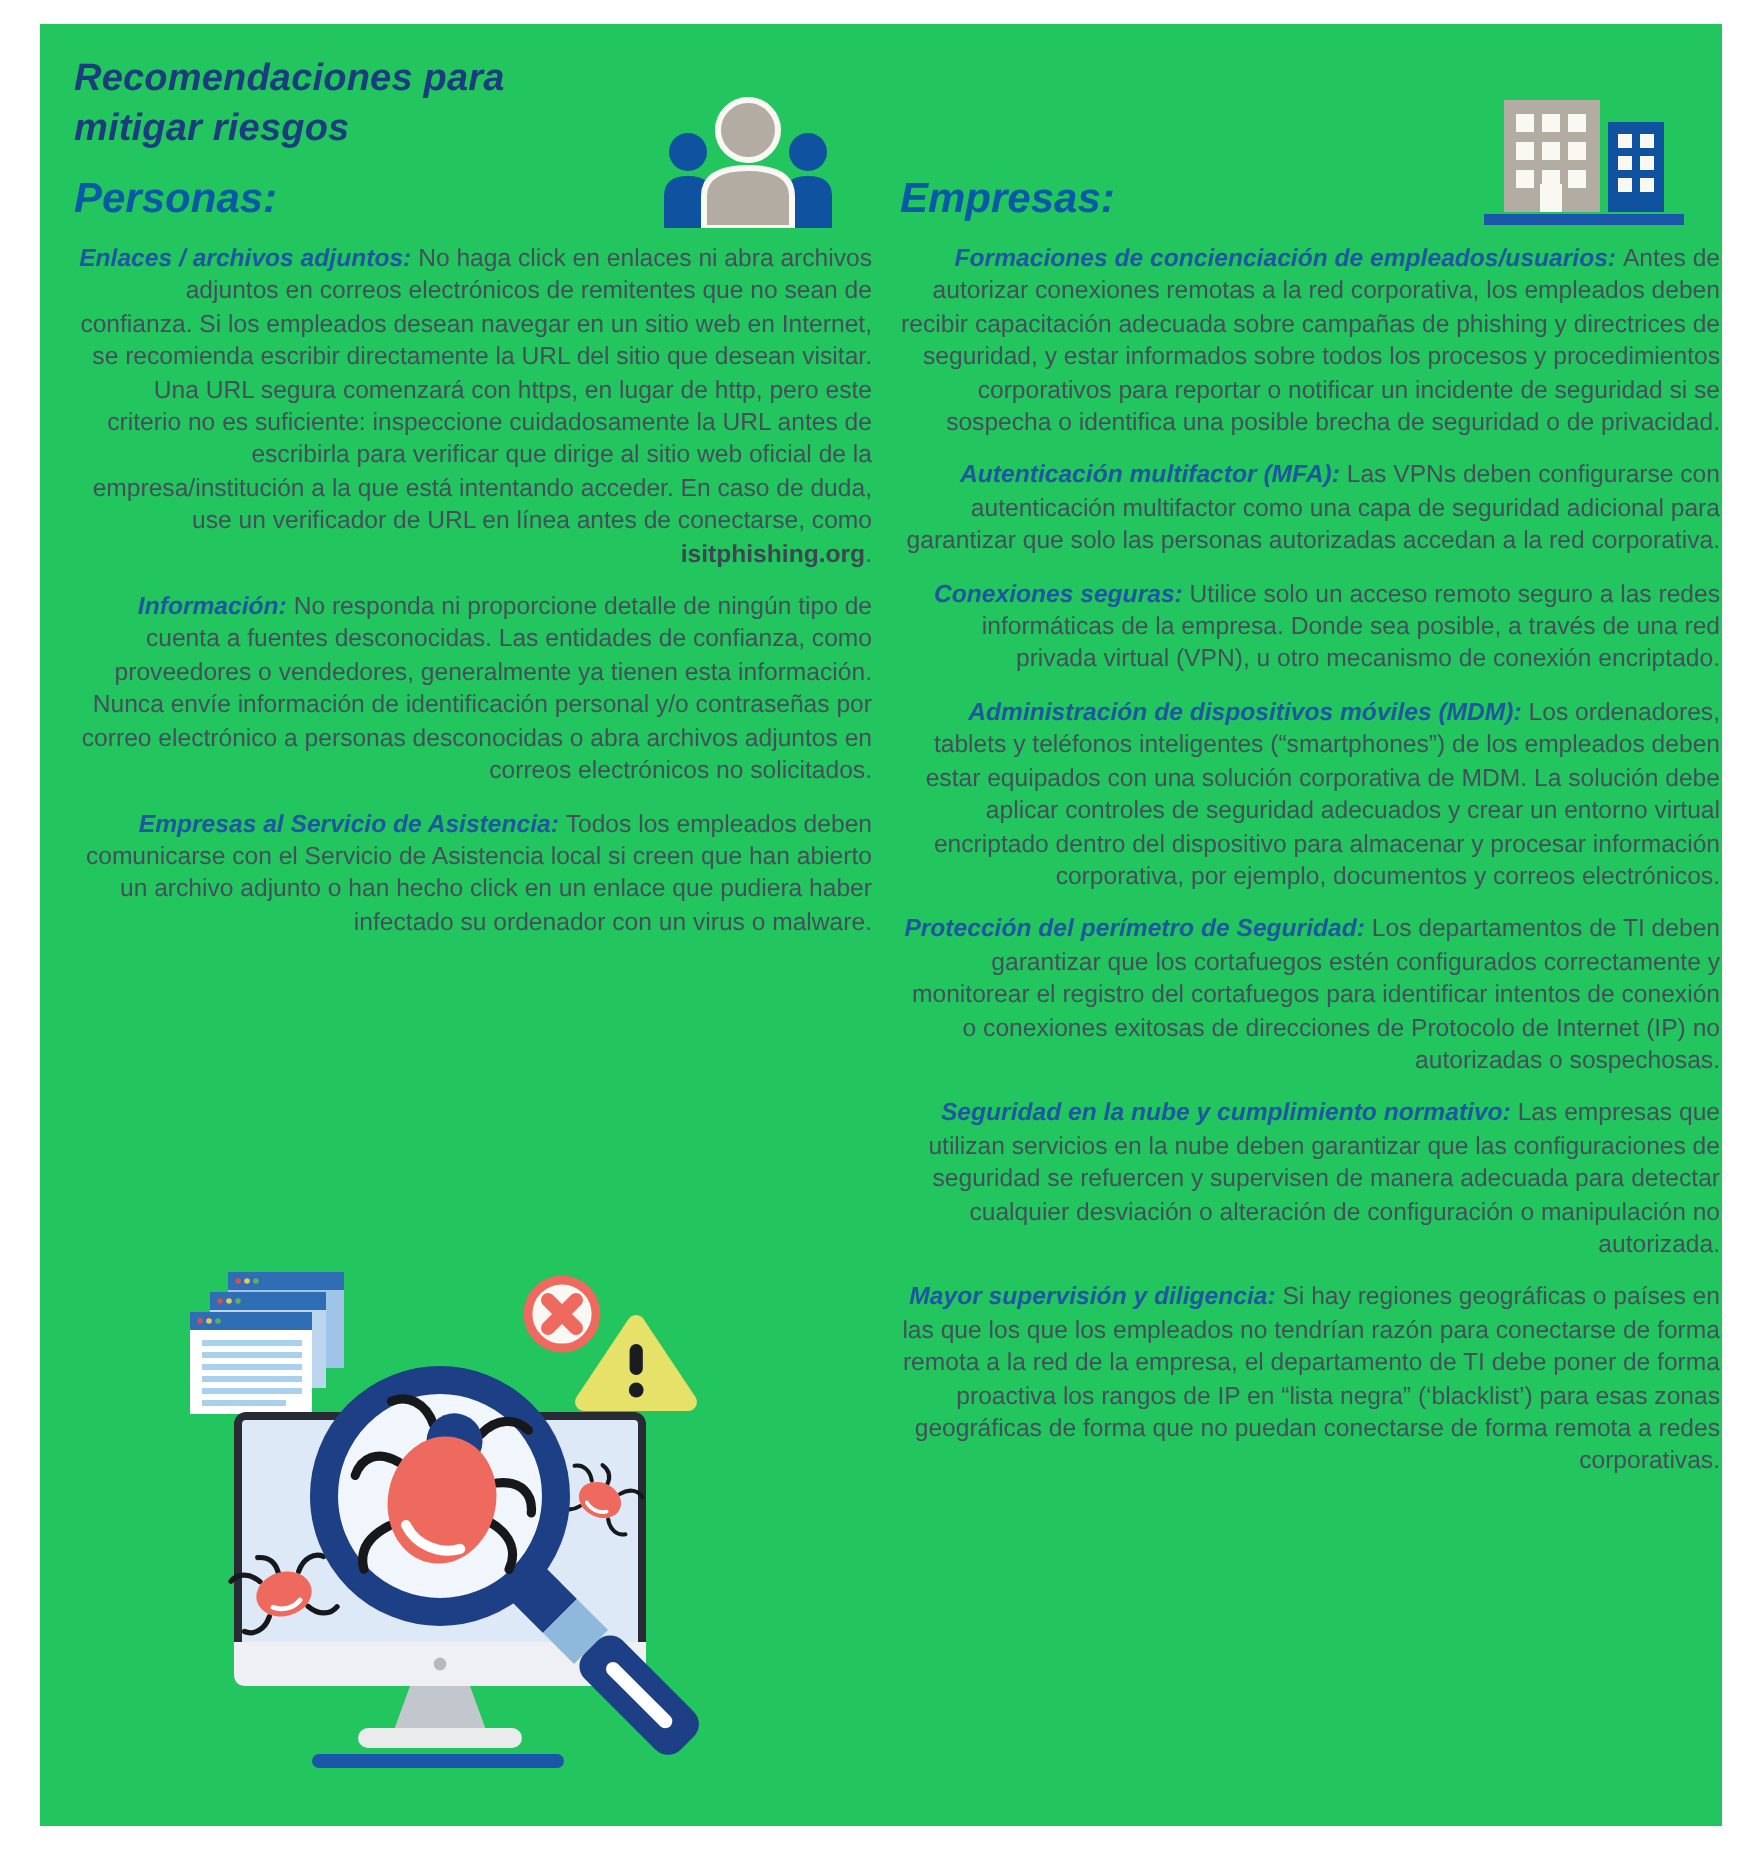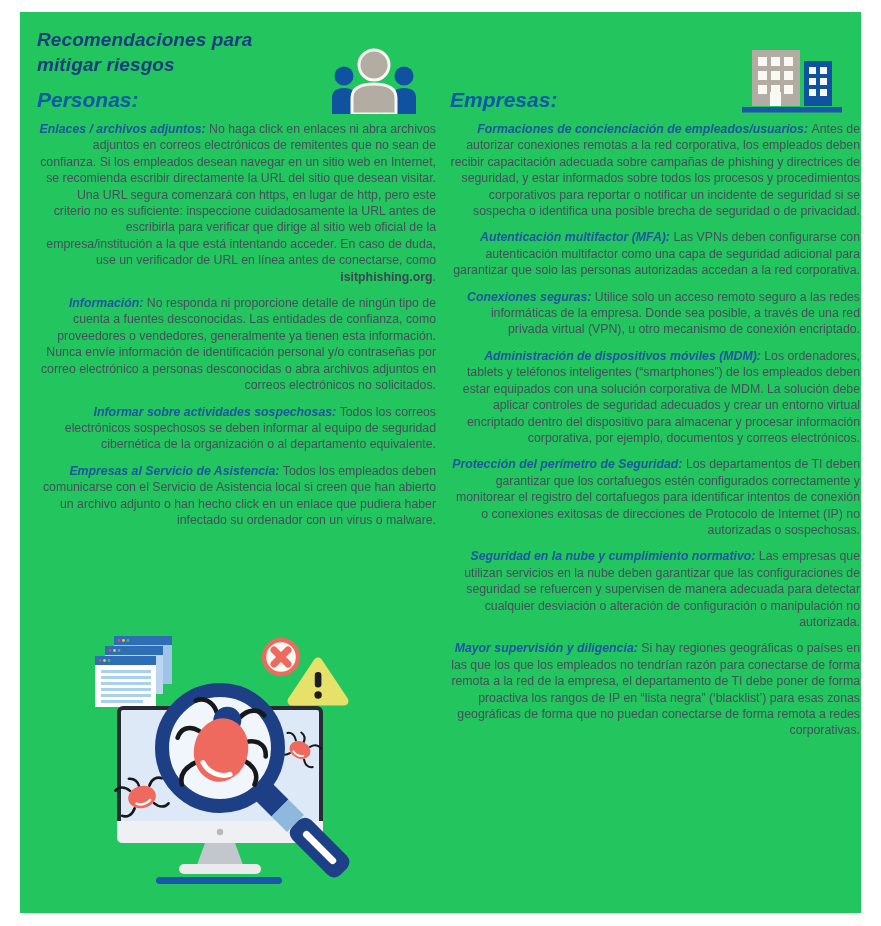--- a/index.html
+++ b/index.html
@@ -56,21 +56,20 @@
       <circle cx="44" cy="17" r="15" fill="#b3aca2" stroke="#faf8f3" stroke-width="3"></circle>
       <path d="M22 66 L22 50 Q22 36 44 36 Q66 36 66 50 L66 66 Z" fill="#b3aca2" stroke="#faf8f3" stroke-width="3"></path>
     </g>
   </svg>
 
   <h2 class="section-heading heading-left">Personas:</h2>
 
   <div class="paragraphs paragraphs-left">
       <p class="para"><strong class="lead">Enlaces / archivos adjuntos: </strong>No haga click en enlaces ni abra archivos adjuntos en correos electrónicos de remitentes que no sean de confianza. Si los empleados desean navegar en un sitio web en Internet, se recomienda escribir directamente la URL del sitio que desean visitar. Una URL segura comenzará con https, en lugar de http, pero este criterio no es suficiente: inspeccione cuidadosamente la URL antes de escribirla para verificar que dirige al sitio web oficial de la empresa/institución a la que está intentando acceder. En caso de duda, use un verificador de URL en línea antes de conectarse, como <strong class="bold-inline">isitphishing.org</strong>.</p>
       <p class="para"><strong class="lead">Información: </strong>No responda ni proporcione detalle de ningún tipo de cuenta a fuentes desconocidas. Las entidades de confianza, como proveedores o vendedores, generalmente ya tienen esta información. Nunca envíe información de identificación personal y/o contraseñas por correo electrónico a personas desconocidas o abra archivos adjuntos en correos electrónicos no solicitados.</p>
-      <p class="para"><strong class="lead">Informar sobre actividades sospechosas: </strong>Todos los correos electrónicos sospechosos se deben informar al equipo de seguridad cibernética de la organización o al departamento equivalente.</p>
       <p class="para"><strong class="lead">Empresas al Servicio de Asistencia: </strong>Todos los empleados deben comunicarse con el Servicio de Asistencia local si creen que han abierto un archivo adjunto o han hecho click en un enlace que pudiera haber infectado su ordenador con un virus o malware.</p>
     </div>
 
   <svg class="icon-buildings" width="108" height="72" viewBox="0 0 108 72">
     <g>
       <rect x="14" y="6" width="48" height="56" fill="#b3aca2"></rect>
       <g fill="#faf8f3">
         <rect x="20" y="13" width="9" height="9"></rect>
           <rect x="33" y="13" width="9" height="9"></rect>
           <rect x="46" y="13" width="9" height="9"></rect>

